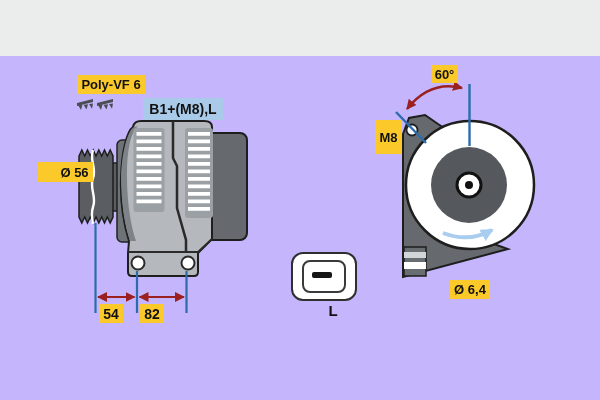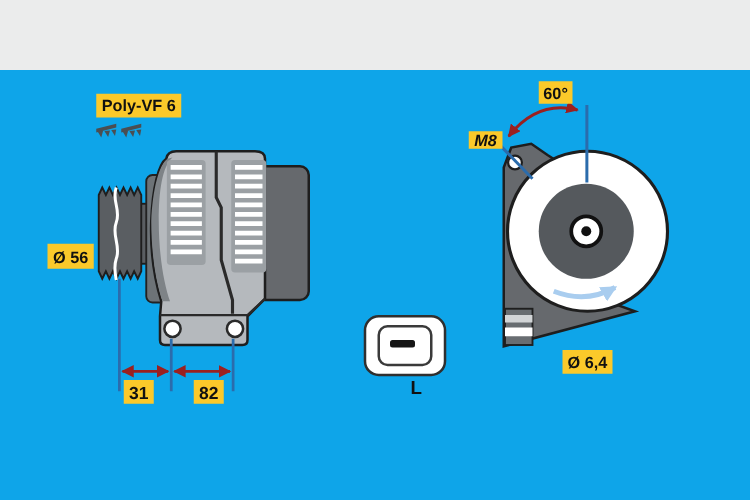--- a/index.html
+++ b/index.html
@@ -1,17 +1,17 @@
 <!DOCTYPE html>
 <html><head>
 <meta charset="utf-8">
 <style>
   html,body{margin:0;padding:0;}
   body{font-family:"Liberation Sans","DejaVu Sans",sans-serif;}
-  #canvas{position:relative;width:600px;height:400px;background:#0ea5e9;overflow:hidden;}
+  #canvas{position:relative;width:600px;height:400px;background:#c4b5fd;overflow:hidden;}
   #topband{position:absolute;left:0;top:0;width:600px;height:56px;background:#ebecec;}
   svg{position:absolute;left:0;top:0;}
   .lbl{position:absolute;display:flex;align-items:center;justify-content:center;
        font-weight:700;color:#111;white-space:nowrap;line-height:1;}
   .yellow{background:#fbc92a;}
   .blue{background:#a9cbe9;}
   .plain{background:transparent;}
   .f13{font-size:13px;} .f14{font-size:14px;} .f15{font-size:15px;}
   .conn-outer{position:absolute;left:291px;top:252px;width:62px;height:45px;
       border:2px solid #2f2f2f;border-radius:12px;background:#fff;}
@@ -119,30 +119,31 @@
 
       <line x1="469.5" y1="84" x2="469.5" y2="146" stroke="#2b6cac" stroke-width="2.4"></line>
       <line x1="396" y1="112" x2="426" y2="143" stroke="#2b6cac" stroke-width="2.4"></line>
 
       <path d="M407,109 Q430,80 462,88" fill="none" stroke="#9b2020" stroke-width="2.4" marker-start="url(#mRed)" marker-end="url(#mRed)"></path>
     </g>
   </svg>
 
   <div class="lbl yellow f13" style="left:77px;top:75px;width:68px;height:19px;">Poly-VF 6</div>
 
+  <div class="lbl blue f14" style="left:143px;top:98px;width:80px;height:22px;">B1+(M8),L</div>
 
-  <div class="lbl yellow f13" style="left:38px;top:195px;width:37px;height:20px;">Ø 56</div>
+  <div class="lbl yellow f13" style="left:38px;top:162px;width:37px;height:20px;padding-left:18px;">Ø 56</div>
 
-  <div class="lbl yellow f14" style="left:99px;top:304px;width:24px;height:19px;">31</div>
+  <div class="lbl yellow f14" style="left:99px;top:304px;width:24px;height:19px;">54</div>
 
-  <div class="lbl yellow f14" style="left:155px;top:304px;width:24px;height:19px;">82</div>
+  <div class="lbl yellow f14" style="left:140px;top:304px;width:24px;height:19px;">82</div>
 
   <div class="lbl yellow f13" style="left:431px;top:65px;width:27px;height:18px;">60°</div>
 
-  <div class="lbl yellow f13" style="left:375px;top:105px;width:27px;height:14px;font-style:italic;">M8</div>
+  <div class="lbl yellow f13" style="left:375px;top:120px;width:27px;height:34px;">M8</div>
 
   <div class="lbl yellow f13" style="left:450px;top:280px;width:40px;height:19px;">Ø 6,4</div>
 
   <div class="conn-outer"></div>
   <div class="conn-inner"></div>
   <div class="conn-bar"></div>
   <div class="lbl plain f15" style="left:322px;top:302px;width:22px;height:16px;">L</div>
 </div>
 
 </body></html>

